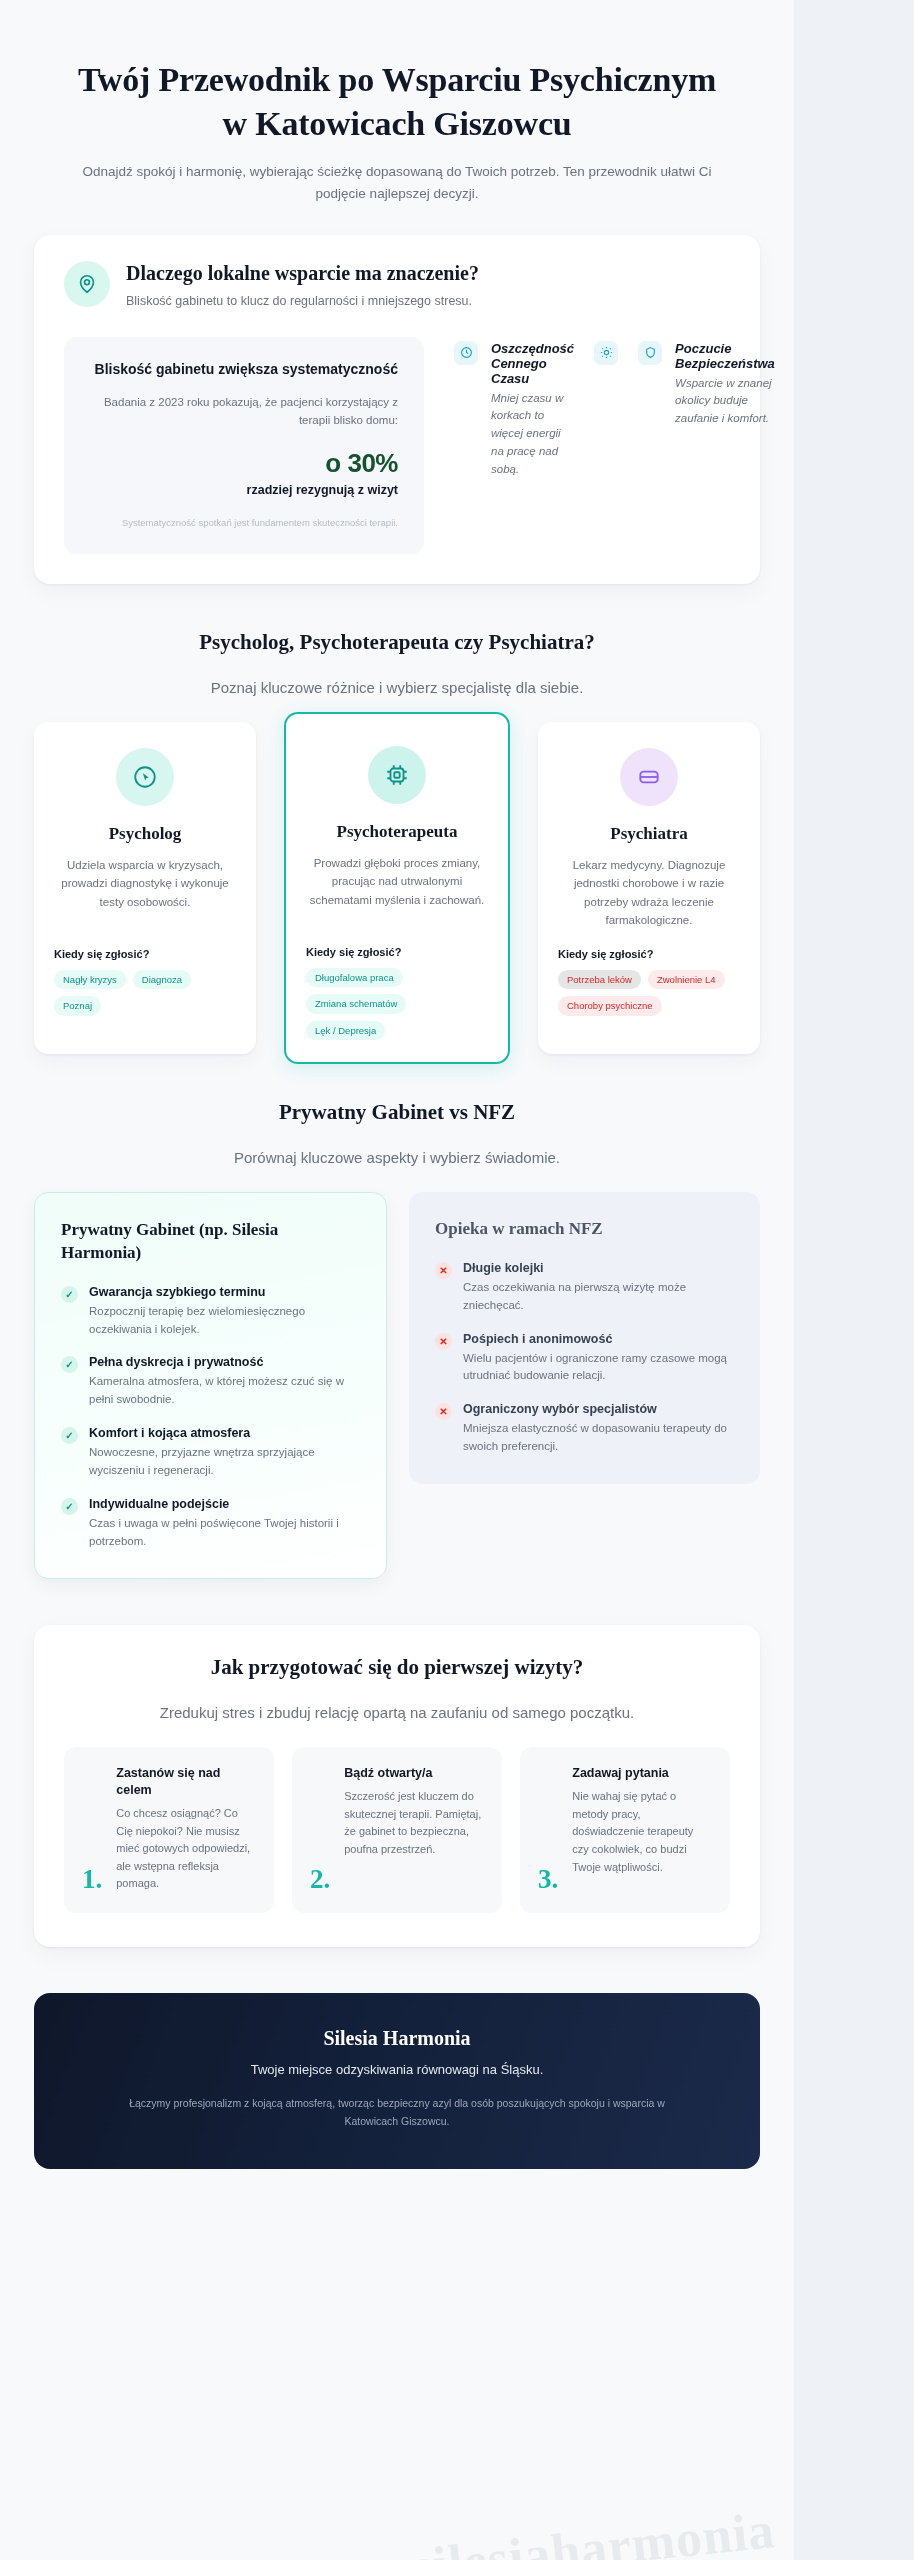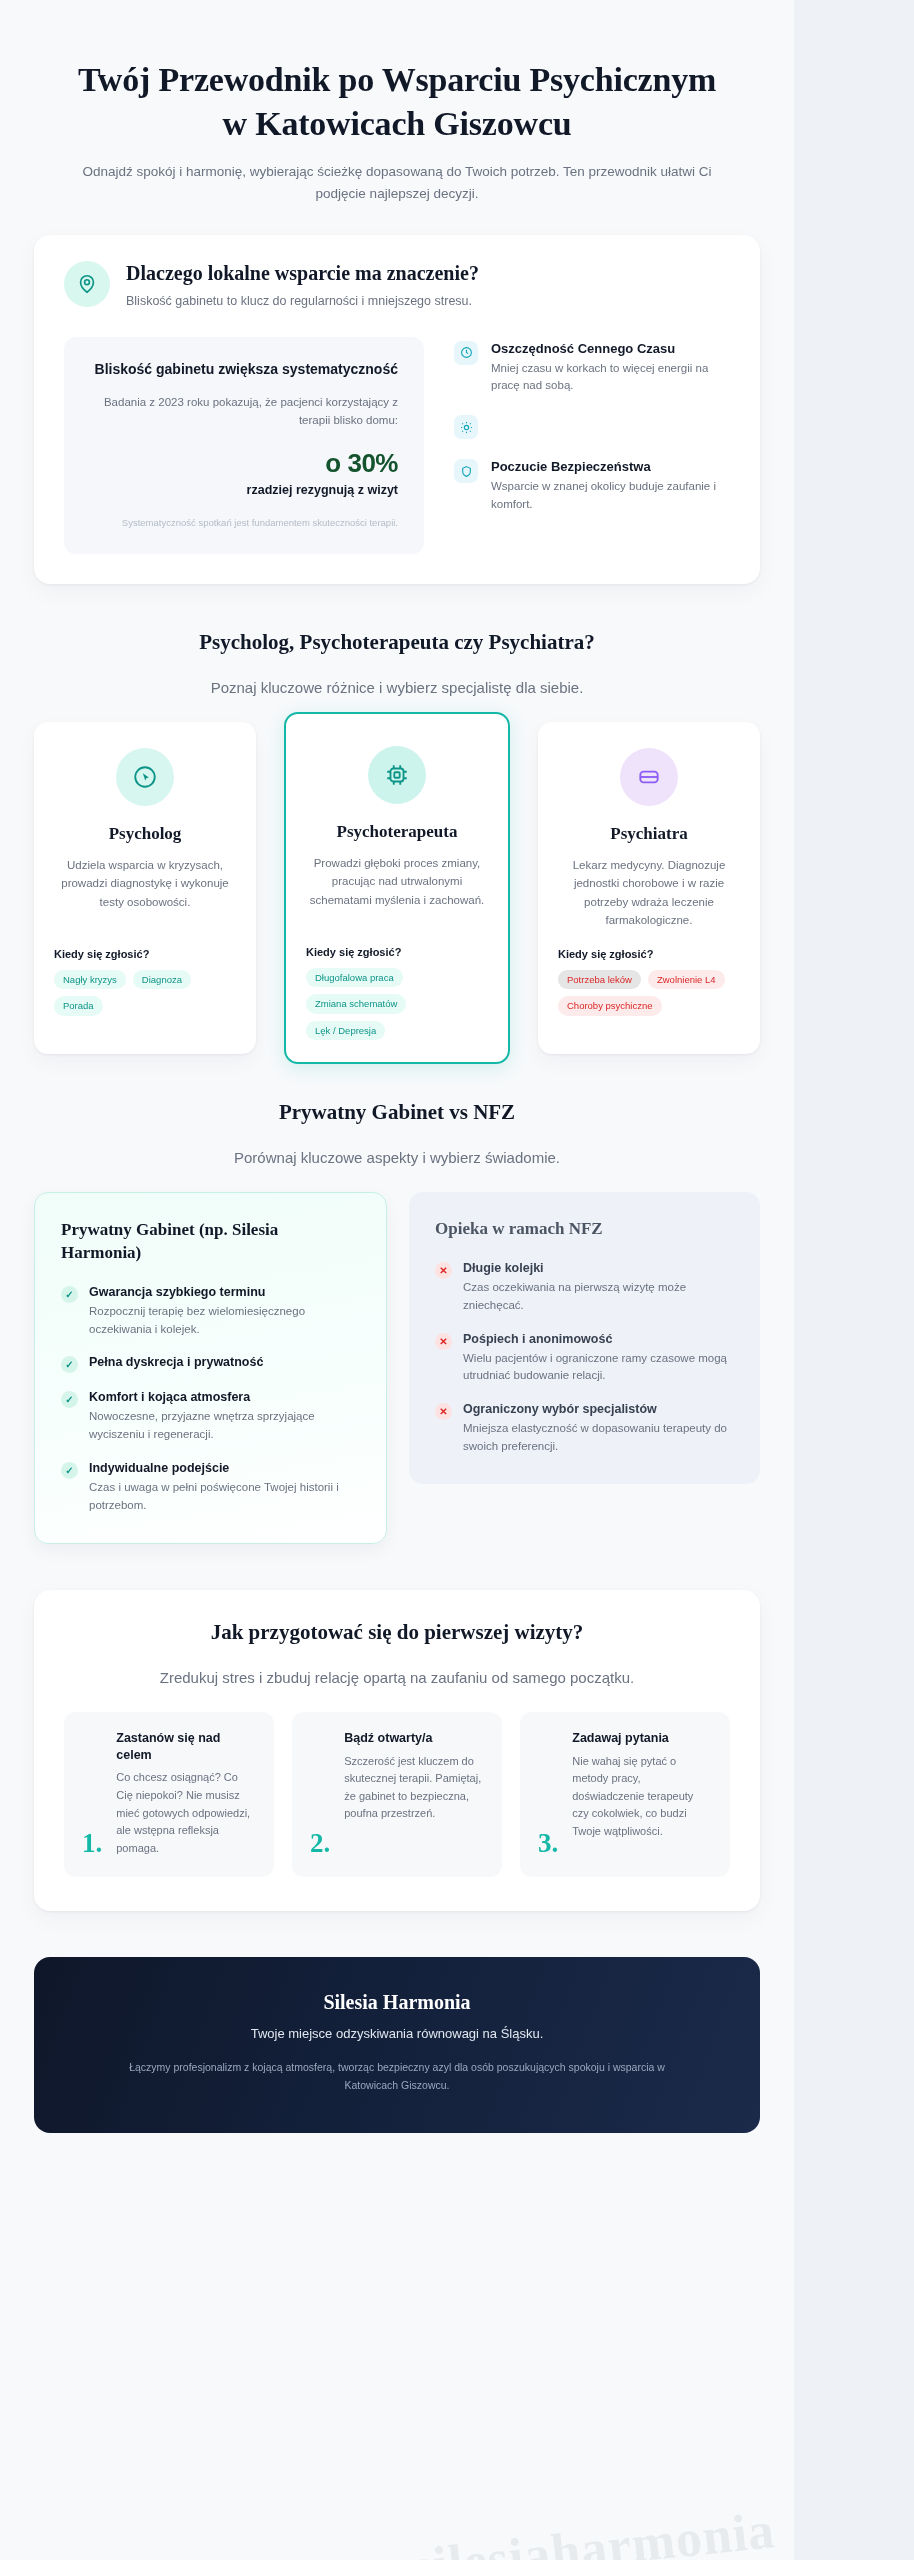--- a/index.html
+++ b/index.html
@@ -82,21 +82,21 @@
   .stat-big {
     margin-top: 18px;
     font-size: 26px; font-weight: 700; color: #14532d; letter-spacing: -0.5px;
   }
   .stat-caption {
     margin-top: 4px; font-size: 12.5px; font-weight: 700; color: #111827;
   }
   .stat-foot {
     margin-top: 18px; font-size: 9.5px; color: #b4bcc7; line-height: 1.6;
   }
-  .benefits { flex: 1 1 auto; display: flex; flex-direction: column; gap: 20px; padding-top: 4px; }
+  .benefits { flex: 1 1 auto; display: flex; flex-direction: row; gap: 20px; padding-top: 4px; font-style: italic; }
   .benefit { display: flex; gap: 13px; align-items: flex-start; }
   .benefit .ic {
     width: 24px; height: 24px; border-radius: 7px; flex: 0 0 24px;
     display: flex; align-items: center; justify-content: center;
     background: #e6f6fb;
   }
   .benefit h4 { font-size: 13px; font-weight: 700; color: #111827; }
   .benefit p { margin-top: 4px; font-size: 11.5px; color: #6b7280; line-height: 1.55; }
 
   
@@ -299,21 +299,21 @@
             <circle cx="12" cy="12" r="9"></circle>
             <path d="M10 8.5l5.5 4-2.4.6-.8 2.4z" fill="#0d9488" stroke="none"></path>
           </svg>
         </div>
         <h3>Psycholog</h3>
         <div class="sdesc">Udziela wsparcia w kryzysach, prowadzi diagnostykę i wykonuje testy osobowości.</div>
         <div class="spec-when">Kiedy się zgłosić?</div>
         <div class="tags">
           <span class="tag" style="background:#e6fbf5;color:#0d9488">Nagły kryzys</span>
           <span class="tag" style="background:#e6fbf5;color:#0d9488">Diagnoza</span>
-          <span class="tag" style="background:#e6fbf5;color:#0d9488">Porada</span>
+          <span class="tag" style="background:#e6fbf5;color:#0d9488">Poznaj</span>
         </div>
       </div>
 
       <div class="spec-card featured">
         <div class="spec-icon" style="background:#cdf4ec">
           <svg width="26" height="26" viewBox="0 0 24 24" fill="none" stroke="#0d9488" stroke-width="1.7">
             <rect x="6" y="6" width="12" height="12" rx="2.5"></rect>
             <rect x="9.5" y="9.5" width="5" height="5" rx="1"></rect>
             <path d="M9 3v3M15 3v3M9 18v3M15 18v3M3 9h3M3 15h3M18 9h3M18 15h3"></path>
           </svg>
@@ -363,20 +363,21 @@
           <span class="mk ok">✓</span>
           <div>
             <h4>Gwarancja szybkiego terminu</h4>
             <p>Rozpocznij terapię bez wielomiesięcznego oczekiwania i kolejek.</p>
           </div>
         </div>
         <div class="cmp-item">
           <span class="mk ok">✓</span>
           <div>
             <h4>Pełna dyskrecja i prywatność</h4>
+            <p>Kameralna atmosfera, w której możesz czuć się w pełni swobodnie.</p>
           </div>
         </div>
         <div class="cmp-item">
           <span class="mk ok">✓</span>
           <div>
             <h4>Komfort i kojąca atmosfera</h4>
             <p>Nowoczesne, przyjazne wnętrza sprzyjające wyciszeniu i regeneracji.</p>
           </div>
         </div>
         <div class="cmp-item">

